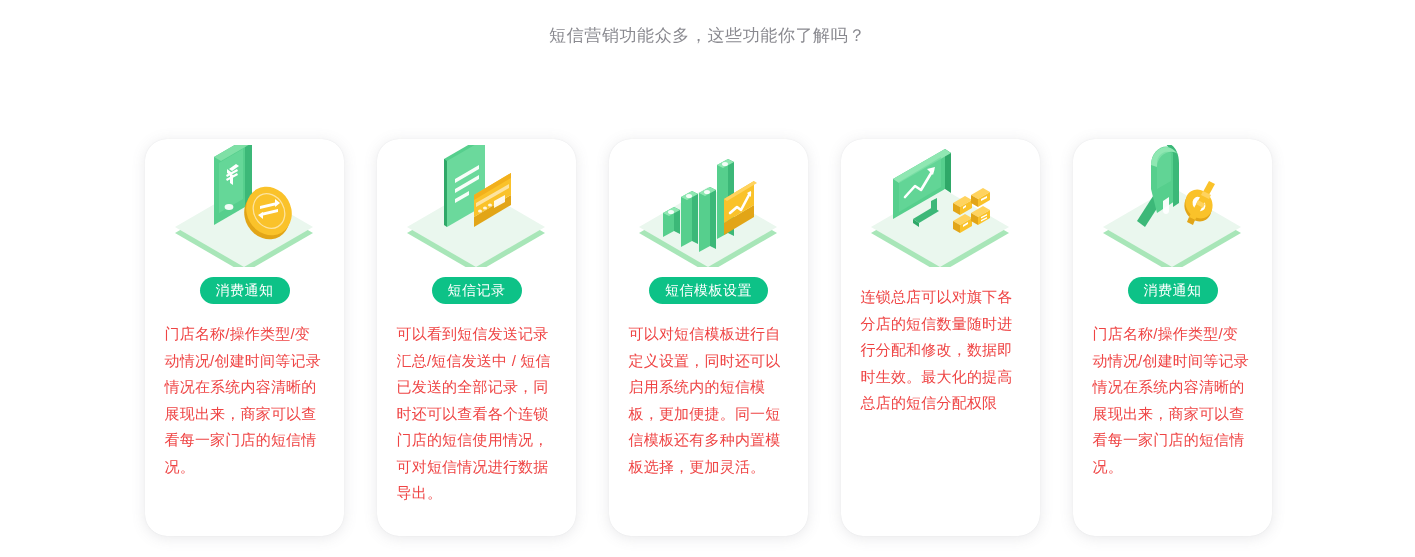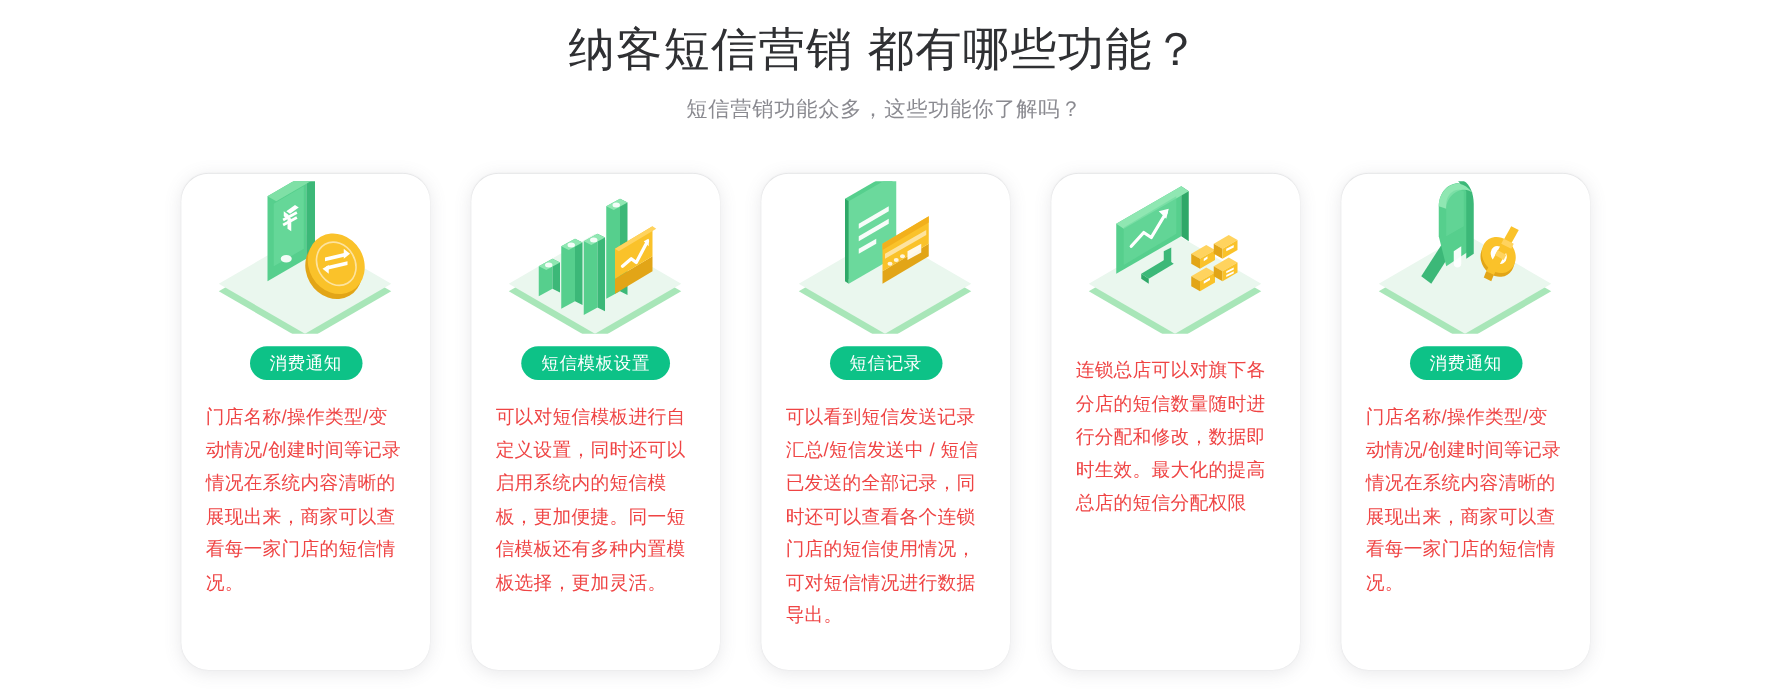--- a/index.html
+++ b/index.html
@@ -100,21 +100,20 @@
     letter-spacing:.2px;
     text-align:left;
   }
 </style>
 </head>
 <body>
 
 <div class="page">
 
   <div class="header">
-    <h1 class="page-title">纳客短信营销 都有哪些功能？</h1>
     <p class="page-subtitle">短信营销功能众多，这些功能你了解吗？</p>
   </div>
 
   <div class="cards">
 
     <div class="card">
       <div class="illus">
         <svg viewBox="0 0 175 122">
 
           <path d="M87 48 L156 88 L87 128 L18 88 Z" fill="#a8e6b8"></path>
@@ -151,20 +150,55 @@
       <div class="badge">消费通知</div>
       <div class="desc">门店名称/操作类型/变动情况/创建时间等记录情况在系统内容清晰的展现出来，商家可以查看每一家门店的短信情况。</div>
     </div>
 
     <div class="card">
       <div class="illus">
         <svg viewBox="0 0 175 122">
           <path d="M87 48 L156 88 L87 128 L18 88 Z" fill="#a8e6b8"></path>
           <path d="M87 42 L156 82 L87 122 L18 82 Z" fill="#eaf7ee"></path>
 
+          <path d="M55 14 L93 -8 L93 58 L55 80 Z" fill="#56cf8d"></path>
+          <path d="M55 14 L58 16 L58 82 L55 80 Z" fill="#2fa868"></path>
+          <path d="M58 16 L96 -6 L96 60 L58 82 Z" fill="#6bd99c"></path>
+
+          <g fill="#ffffff" opacity=".95">
+            <path d="M66 34 L90 20 L90 24 L66 38 Z"></path>
+            <path d="M66 44 L90 30 L90 34 L66 48 Z"></path>
+            <path d="M66 54 L80 46 L80 50 L66 58 Z"></path>
+          </g>
+
+          <path d="M85 72 L122 50 L122 60 L85 82 Z" fill="#e2a517"></path>
+          <path d="M85 50 L122 28 L122 50 L85 72 Z" fill="#fac22a"></path>
+          <path d="M85 50 L122 28 L122 33 L85 55 Z" fill="#f2b01c"></path>
+
+          <path d="M87 58 L120 39 L120 43 L87 62 Z" fill="#ffffff" opacity=".55"></path>
+
+          <path d="M105 56 L116 50 L116 57 L105 63 Z" fill="#ffffff" opacity=".9"></path>
+
+          <g fill="#ffffff" opacity=".85">
+            <ellipse cx="91" cy="66" rx="2" ry="1.6"></ellipse>
+            <ellipse cx="96" cy="63" rx="2" ry="1.6"></ellipse>
+            <ellipse cx="101" cy="60" rx="2" ry="1.6"></ellipse>
+          </g>
+        </svg>
+      </div>
+      <div class="badge">短信记录</div>
+      <div class="desc">可以看到短信发送记录汇总/短信发送中 / 短信已发送的全部记录，同时还可以查看各个连锁门店的短信使用情况，可对短信情况进行数据导出。</div>
+    </div>
+
+    <div class="card">
+      <div class="illus">
+        <svg viewBox="0 0 175 122">
+          <path d="M87 48 L156 88 L87 128 L18 88 Z" fill="#a8e6b8"></path>
+          <path d="M87 42 L156 82 L87 122 L18 82 Z" fill="#eaf7ee"></path>
+
           <path d="M42 68 L53 62 L53 86 L42 92 Z" fill="#56cf8d"></path>
           <path d="M53 62 L59 65 L59 89 L53 86 Z" fill="#3cb878"></path>
           <path d="M42 68 L53 62 L59 65 L48 71 Z" fill="#8fe7b2"></path>
           <ellipse cx="50" cy="67" rx="3" ry="2" fill="#ffffff" opacity=".9"></ellipse>
 
           <path d="M60 52 L71 46 L71 96 L60 102 Z" fill="#56cf8d"></path>
           <path d="M71 46 L77 49 L77 99 L71 96 Z" fill="#3cb878"></path>
           <path d="M60 52 L71 46 L77 49 L66 55 Z" fill="#8fe7b2"></path>
           <ellipse cx="68" cy="51" rx="3" ry="2" fill="#ffffff" opacity=".9"></ellipse>
 
@@ -181,55 +215,20 @@
           <path d="M103 78 L133 60 L133 72 L103 90 Z" fill="#e2a517"></path>
           <path d="M103 54 L133 36 L133 60 L103 78 Z" fill="#fac22a"></path>
           <path d="M103 54 L133 36 L136 38 L106 56 Z" fill="#ffd35e"></path>
 
           <path d="M109 68 L116 62 L120 65 L129 48" fill="none" stroke="#ffffff" stroke-width="2.6" stroke-linecap="round" stroke-linejoin="round"></path>
           <path d="M126 48 L130 46 L130 52 Z" fill="#ffffff"></path>
         </svg>
       </div>
       <div class="badge">短信模板设置</div>
       <div class="desc">可以对短信模板进行自定义设置，同时还可以启用系统内的短信模板，更加便捷。同一短信模板还有多种内置模板选择，更加灵活。</div>
-    </div>
-
-    <div class="card">
-      <div class="illus">
-        <svg viewBox="0 0 175 122">
-          <path d="M87 48 L156 88 L87 128 L18 88 Z" fill="#a8e6b8"></path>
-          <path d="M87 42 L156 82 L87 122 L18 82 Z" fill="#eaf7ee"></path>
-
-          <path d="M55 14 L93 -8 L93 58 L55 80 Z" fill="#56cf8d"></path>
-          <path d="M55 14 L58 16 L58 82 L55 80 Z" fill="#2fa868"></path>
-          <path d="M58 16 L96 -6 L96 60 L58 82 Z" fill="#6bd99c"></path>
-
-          <g fill="#ffffff" opacity=".95">
-            <path d="M66 34 L90 20 L90 24 L66 38 Z"></path>
-            <path d="M66 44 L90 30 L90 34 L66 48 Z"></path>
-            <path d="M66 54 L80 46 L80 50 L66 58 Z"></path>
-          </g>
-
-          <path d="M85 72 L122 50 L122 60 L85 82 Z" fill="#e2a517"></path>
-          <path d="M85 50 L122 28 L122 50 L85 72 Z" fill="#fac22a"></path>
-          <path d="M85 50 L122 28 L122 33 L85 55 Z" fill="#f2b01c"></path>
-
-          <path d="M87 58 L120 39 L120 43 L87 62 Z" fill="#ffffff" opacity=".55"></path>
-
-          <path d="M105 56 L116 50 L116 57 L105 63 Z" fill="#ffffff" opacity=".9"></path>
-
-          <g fill="#ffffff" opacity=".85">
-            <ellipse cx="91" cy="66" rx="2" ry="1.6"></ellipse>
-            <ellipse cx="96" cy="63" rx="2" ry="1.6"></ellipse>
-            <ellipse cx="101" cy="60" rx="2" ry="1.6"></ellipse>
-          </g>
-        </svg>
-      </div>
-      <div class="badge">短信记录</div>
-      <div class="desc">可以看到短信发送记录汇总/短信发送中 / 短信已发送的全部记录，同时还可以查看各个连锁门店的短信使用情况，可对短信情况进行数据导出。</div>
     </div>
 
     <div class="card">
       <div class="illus">
         <svg viewBox="0 0 175 122">
           <path d="M87 48 L156 88 L87 128 L18 88 Z" fill="#a8e6b8"></path>
           <path d="M87 42 L156 82 L87 122 L18 82 Z" fill="#eaf7ee"></path>
 
           <path d="M60 74 L80 62 L86 66 L66 78 Z" fill="#3cb878"></path>
           <path d="M60 74 L66 78 L66 82 L60 78 Z" fill="#2fa868"></path>

